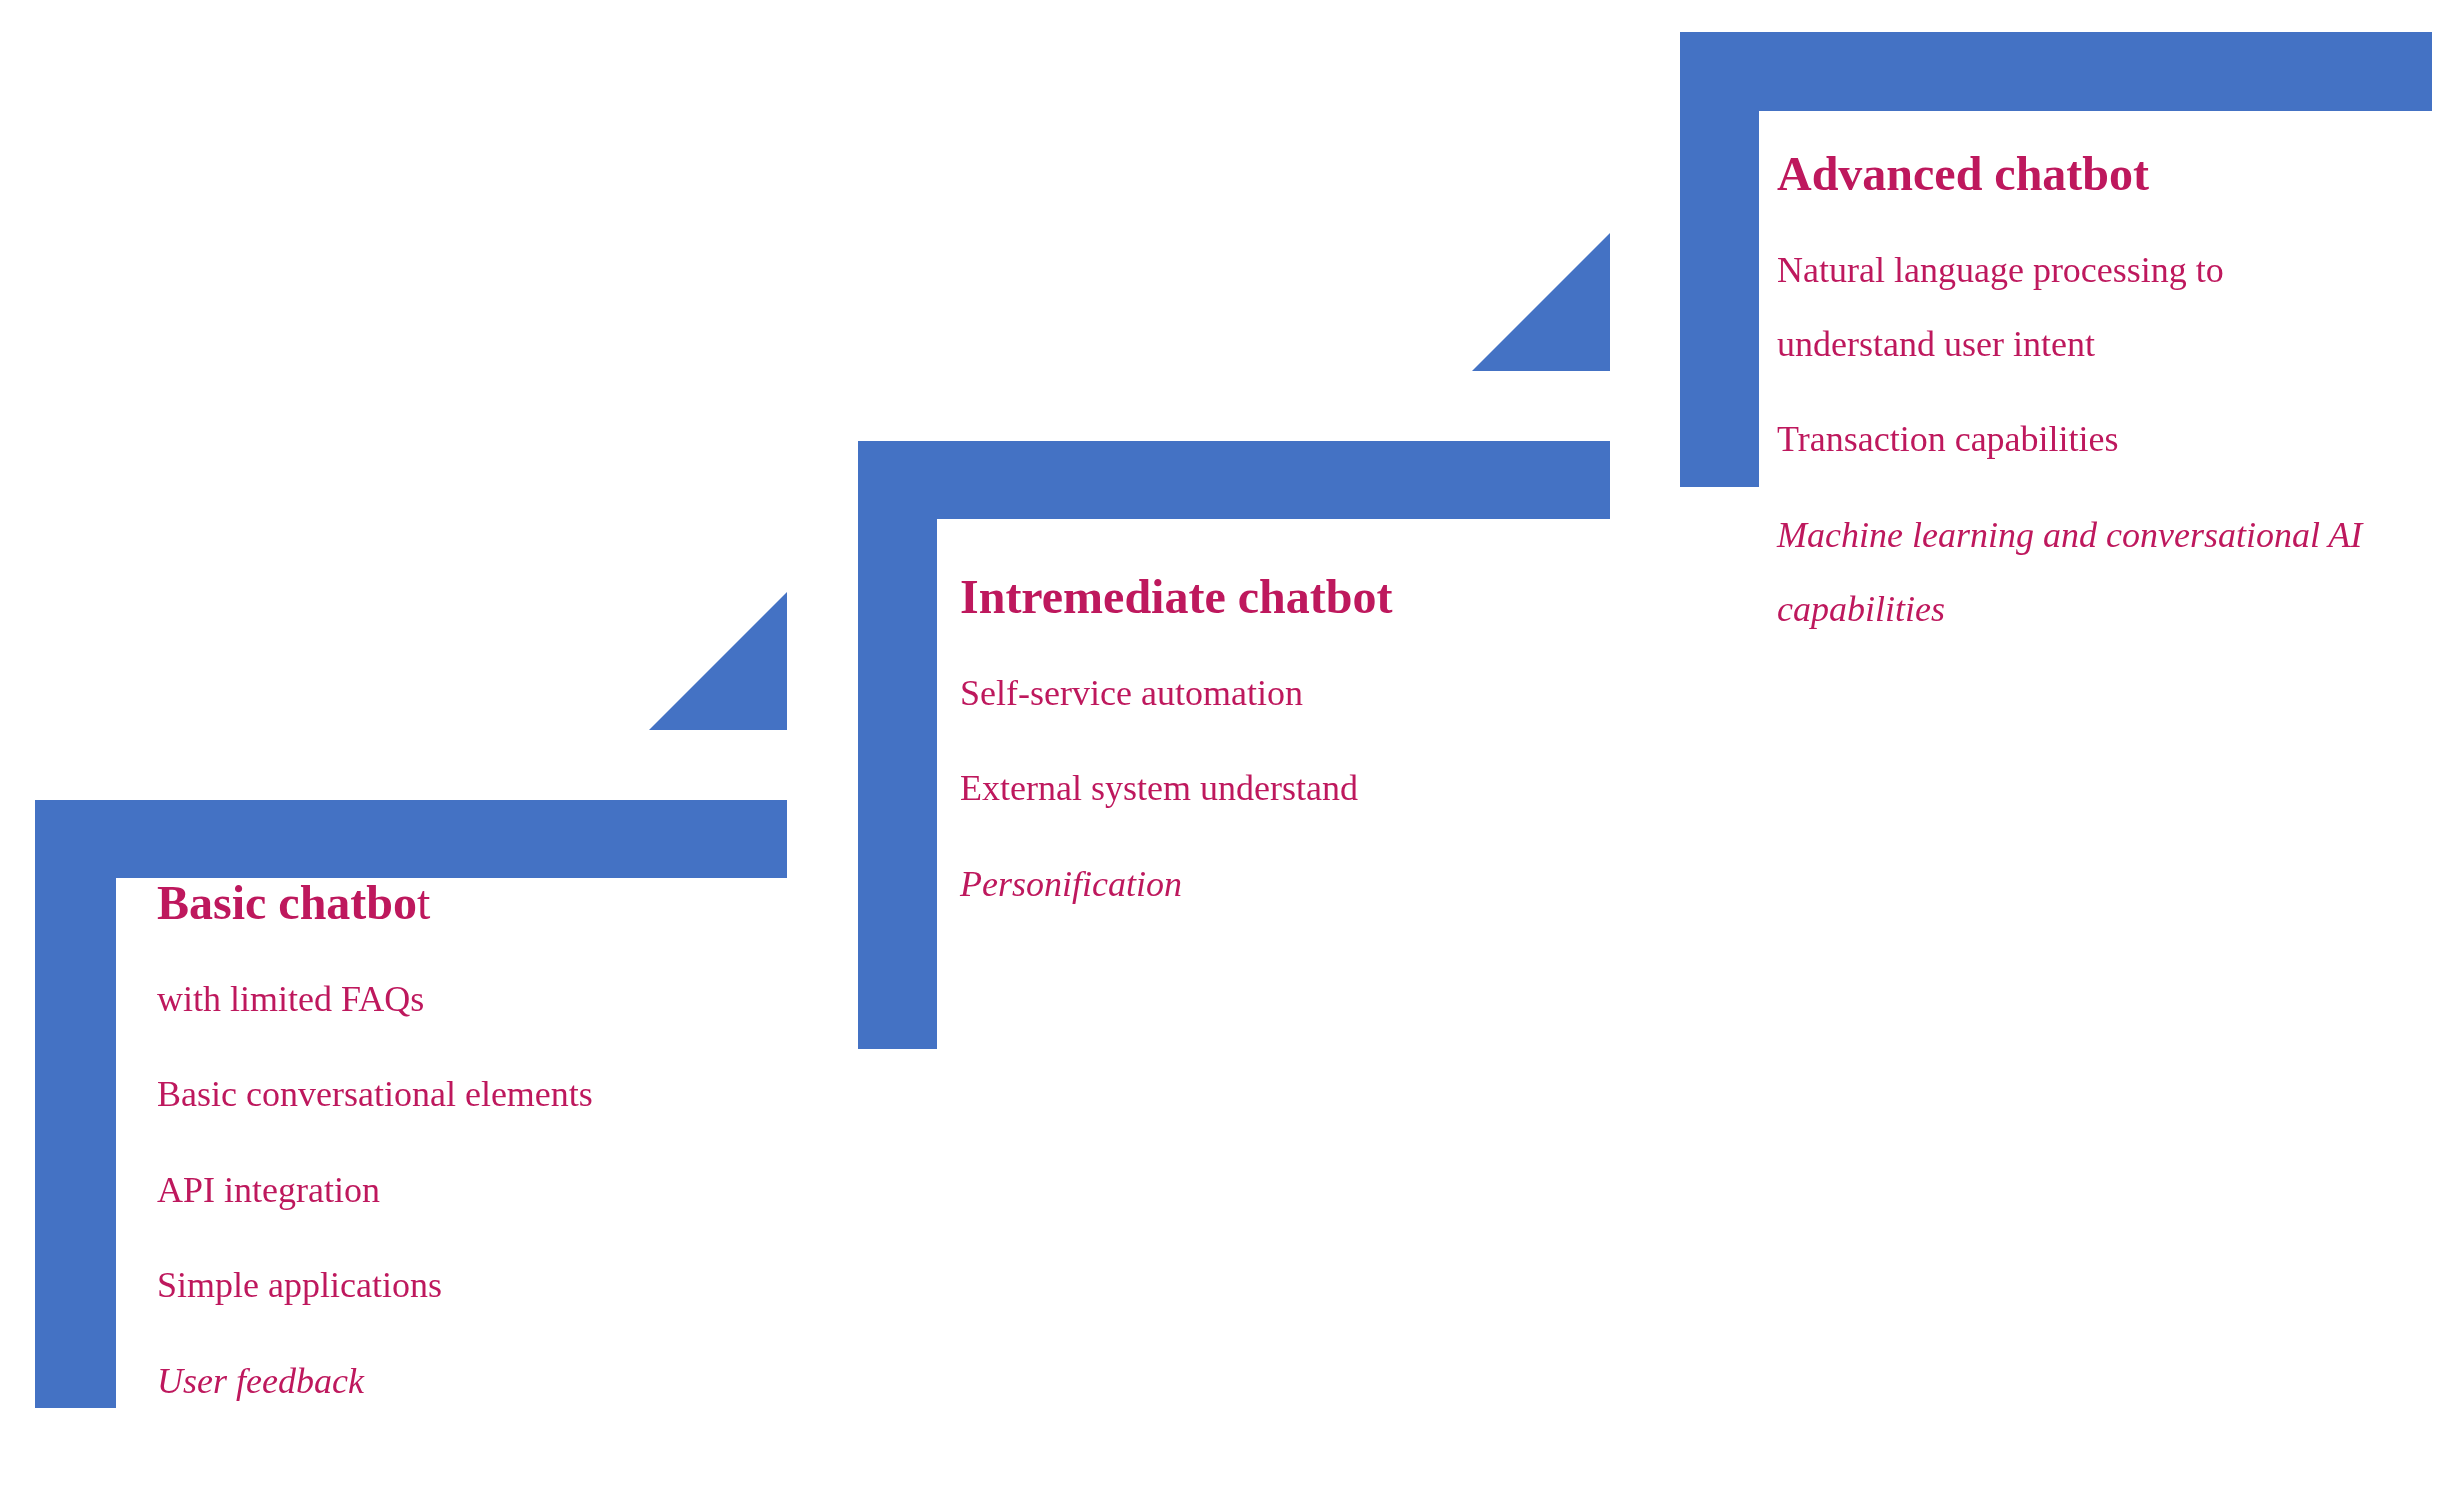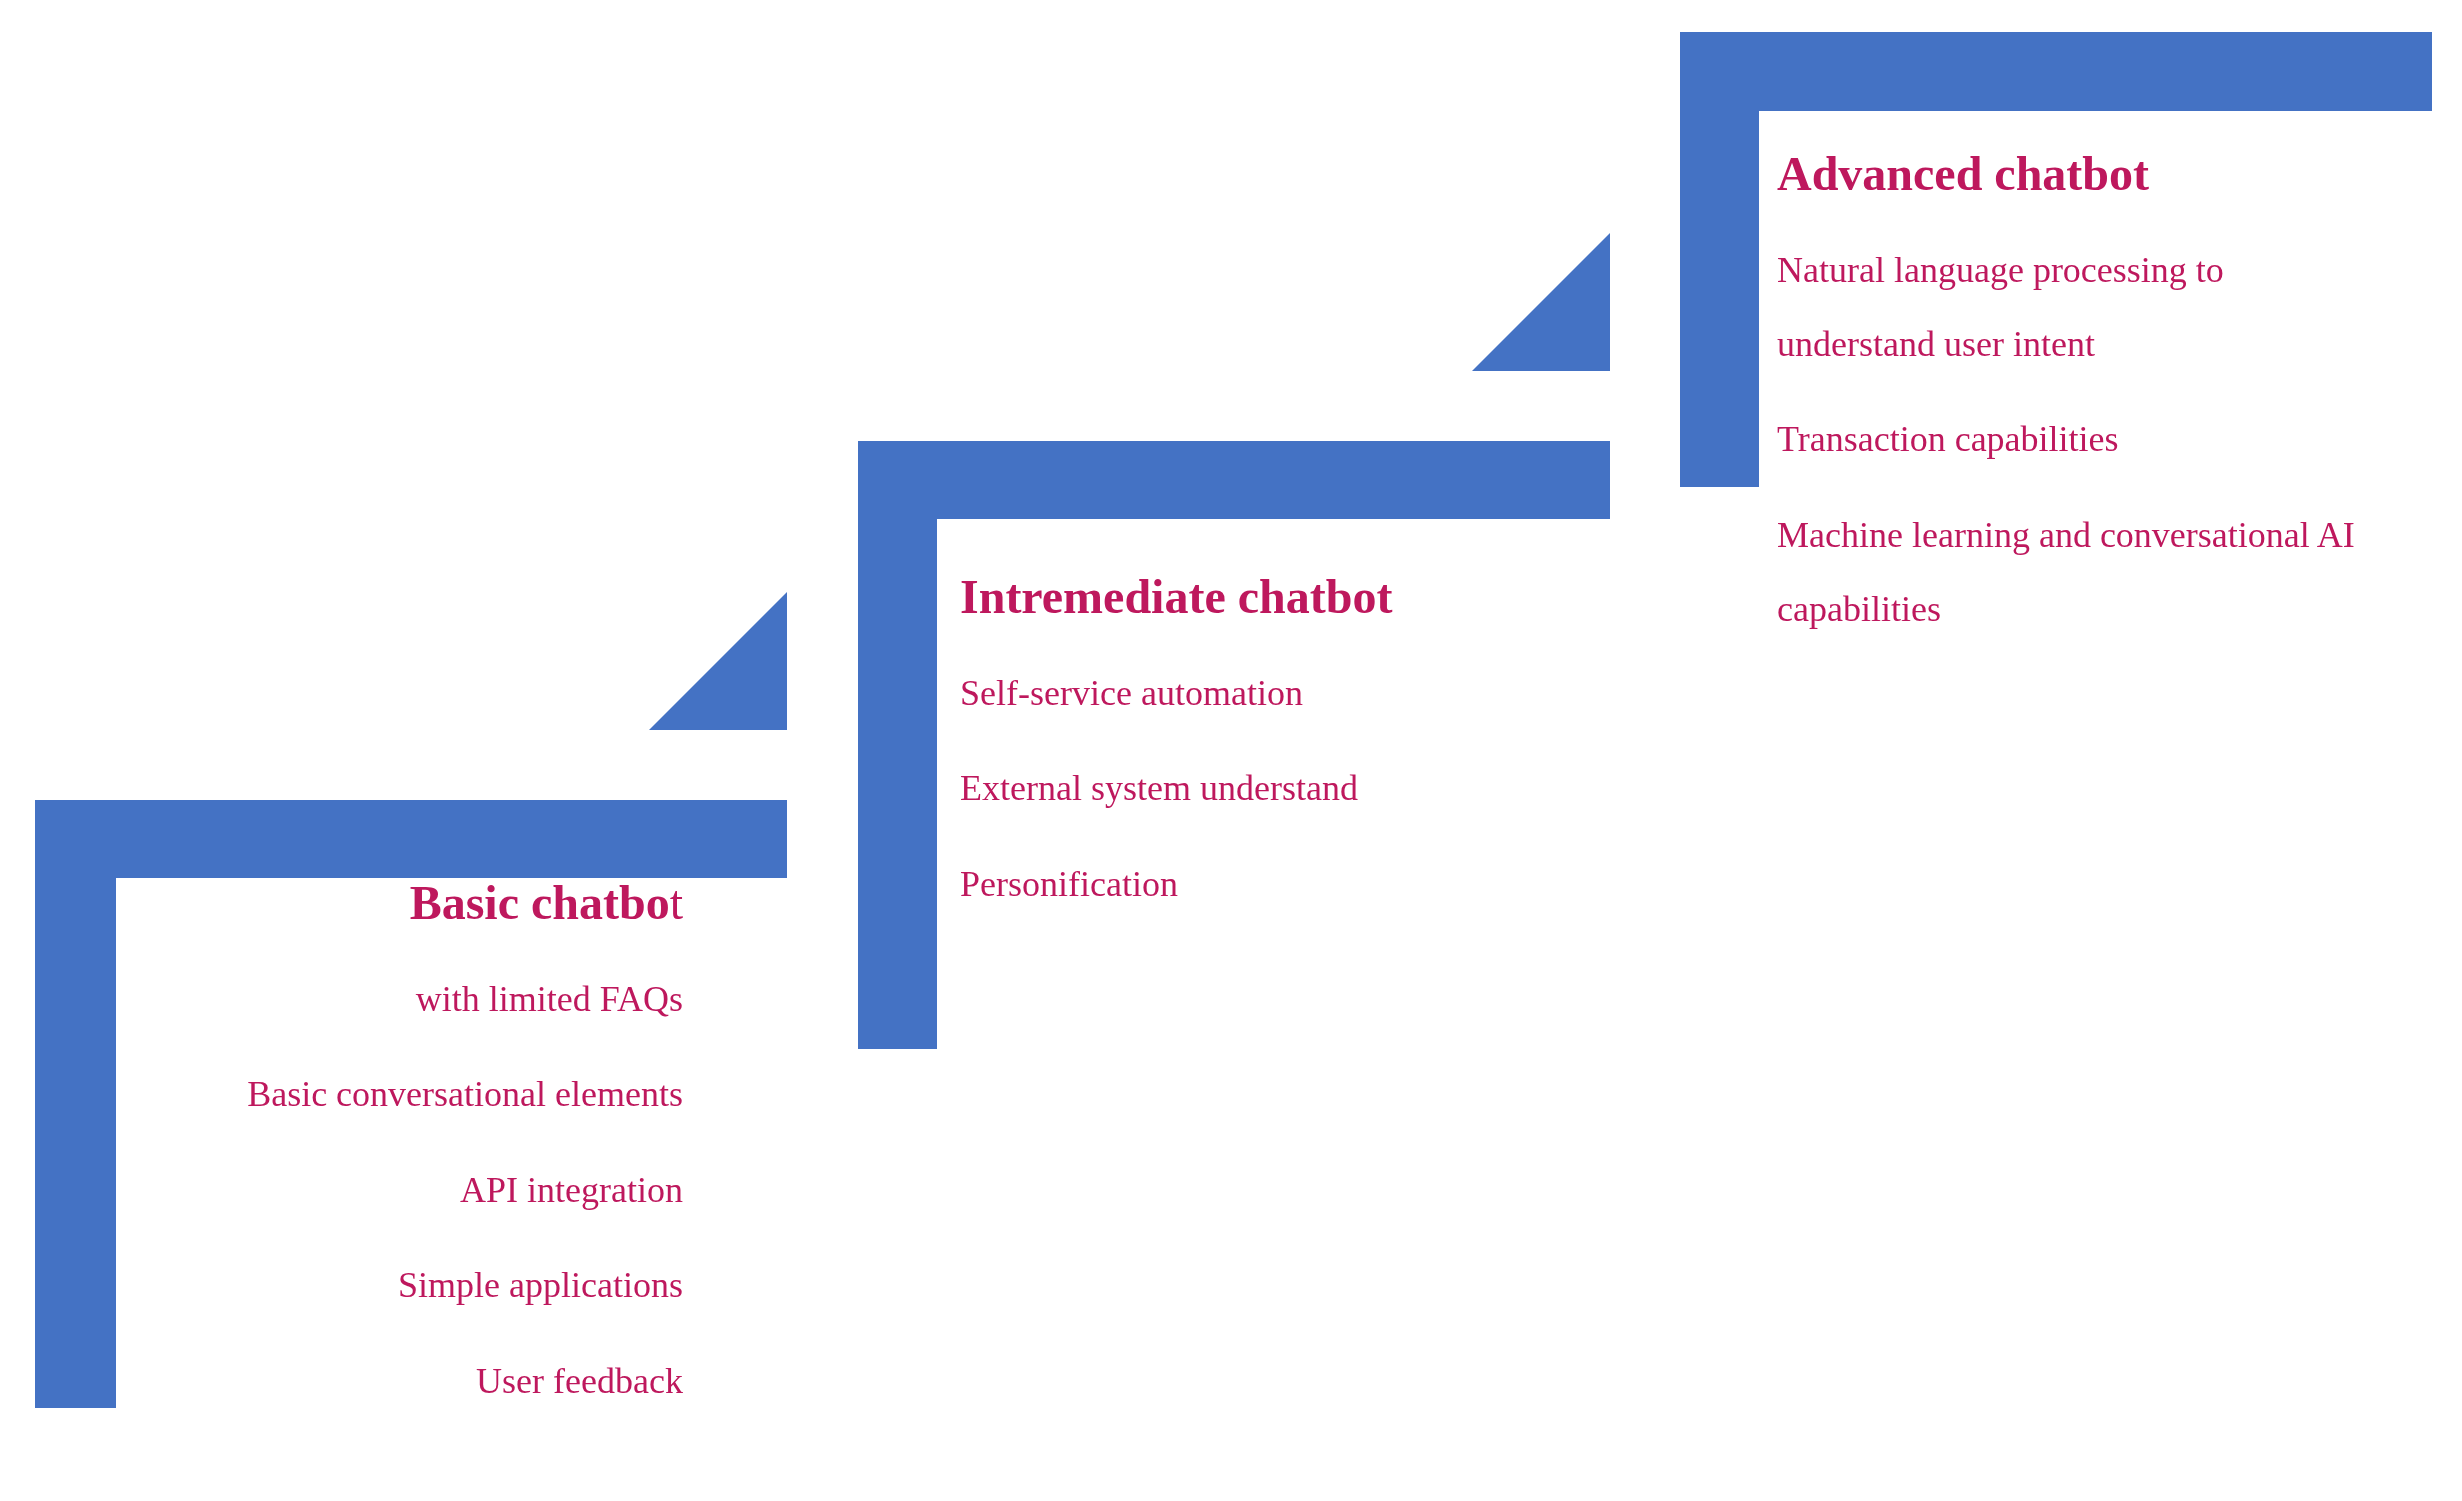--- a/index.html
+++ b/index.html
@@ -56,24 +56,25 @@
     font-weight: normal;
   }
   .step-item {
     font-size: 36px;
     font-weight: normal;
     line-height: 74px;
     margin: 0 0 21.5px 0;
   }
   .step-item:last-child {
     margin-bottom: 0;
+    font-style: italic;
   }
 
   
-  #text-basic        { left: 145px;  top: 866px; width: 538px; text-align: right; }
+  #text-basic        { left: 157px;  top: 866px; width: 538px; }
   #text-intermediate { left: 960px; top: 560px;  width: 585px; }
   #text-advanced     { left: 1777px; top: 137px;  width: 608px; }
 </style>
 </head>
 <body>
 
 <div id="stage">
 
   <div class="step-shape">
     <div class="bar-h" style="left:35px; top:800px; width:752px; height:78px;"></div>

